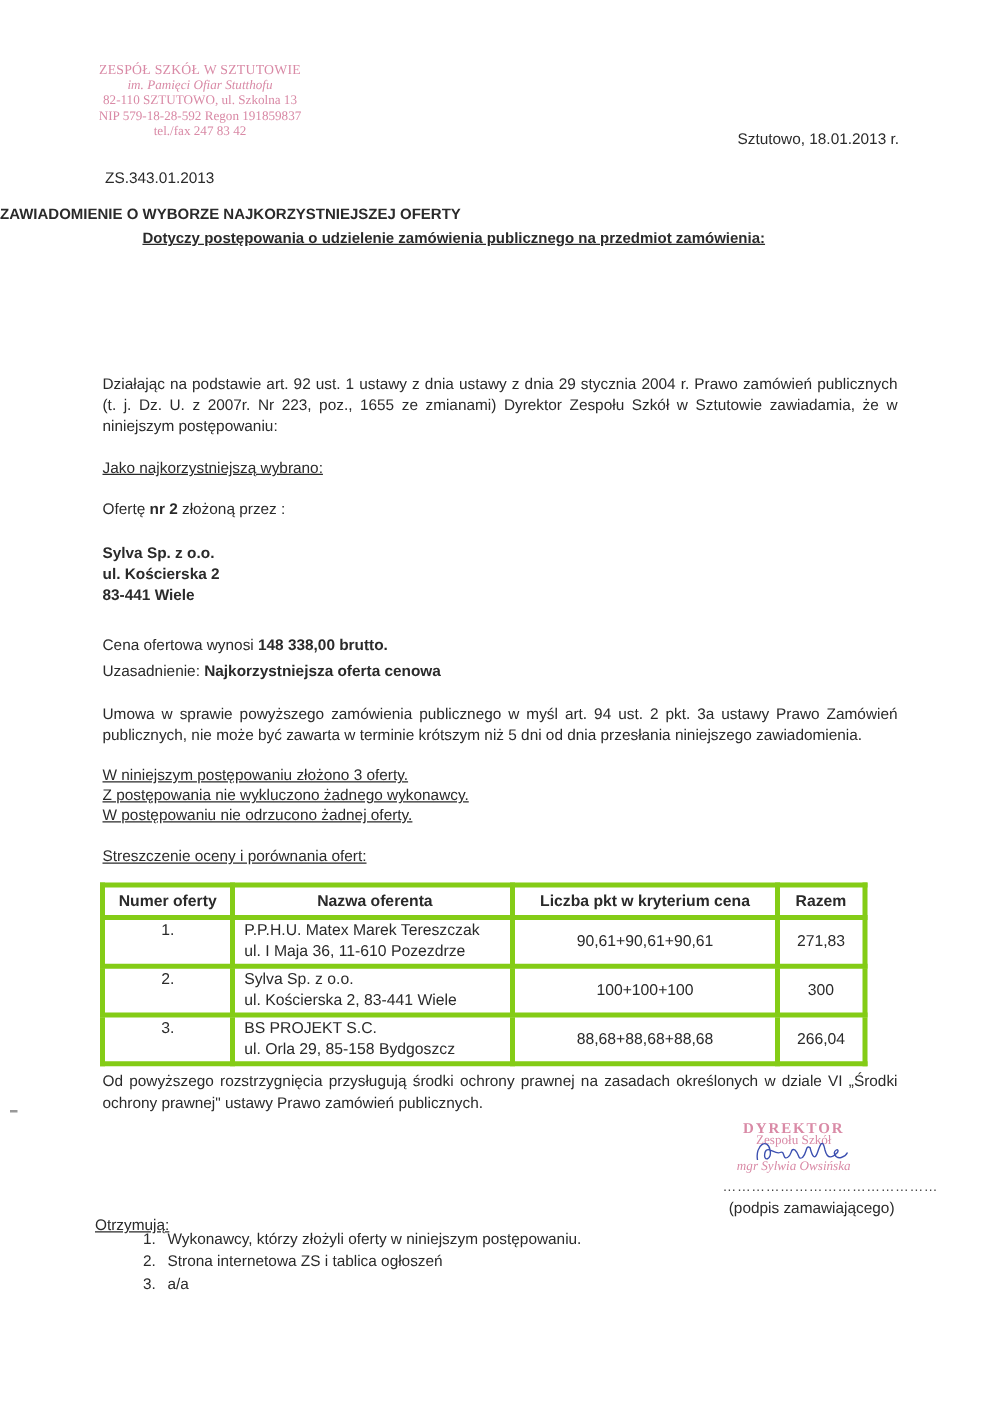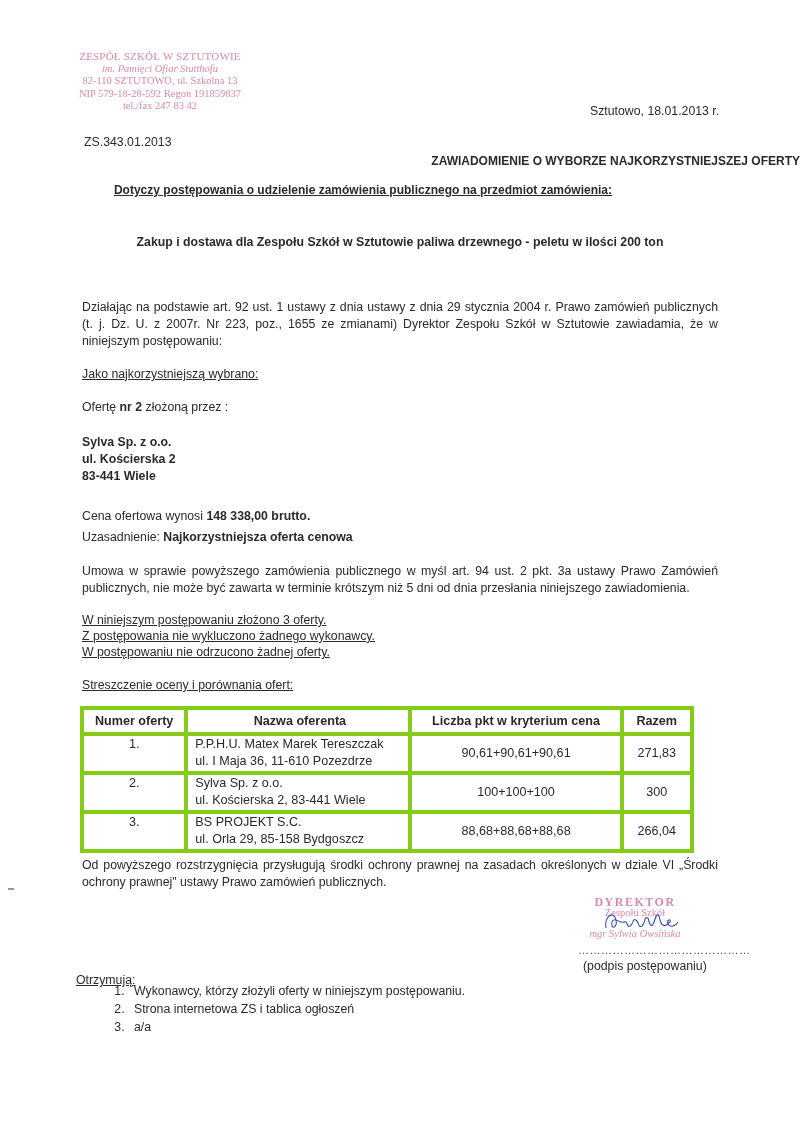--- a/index.html
+++ b/index.html
@@ -5,21 +5,21 @@
   html, body { margin: 0; padding: 0; background: #ffffff; }
   body { width: 800px; height: 1131px; position: relative; overflow: hidden;
          font-family: "Liberation Sans", "DejaVu Sans", sans-serif; color: #2a2a2a; font-size: 12.3px; }
   .abs { position: absolute; }
   .stamp { left: 55px; top: 50px; width: 210px; text-align: center; color: #d98aa6;
            font-family: "Liberation Serif", "DejaVu Serif", serif; font-size: 10.5px; line-height: 12.5px; }
   .stamp .l1 { font-size: 11px; letter-spacing: 0.2px; }
   .stamp .l2 { font-style: italic; }
   .date { left: 590px; top: 104px; font-size: 12.3px; }
   .ref { left: 84px; top: 135px; font-size: 12.3px; }
-  .title { left: 0; width: 800px; top: 154px; text-align: right; font-weight: bold; font-size: 12px; }
+  .title { left: 0; width: 800px; top: 164px; text-align: left; font-weight: bold; font-size: 12px; }
   .subtitle { left: 0; width: 726px; top: 183px; text-align: center; font-weight: bold; font-size: 12px; text-decoration: underline; }
   .subject { left: 0; width: 800px; top: 234px; text-align: center; font-weight: bold; font-size: 12.3px; line-height: 17px; }
   .para { left: 82px; width: 636px; font-size: 12.3px; line-height: 17px; text-align: justify; }
   .u { text-decoration: underline; }
   .b { font-weight: bold; }
   .line { left: 82px; font-size: 12.3px; line-height: 17px; }
   table.offers { position: absolute; left: 80px; top: 706px; width: 614px; border-collapse: collapse; font-size: 12.6px; }
   table.offers th, table.offers td { border: 4px solid #84cc16; padding: 0 4px; margin-top: 36px; }
   table.offers th { height: 22px; font-weight: bold; text-align: center; }
   table.offers td { height: 35px; vertical-align: top; line-height: 17px; }
@@ -51,21 +51,20 @@
   <div>tel./fax 247 83 42</div>
 </div>
 
 <div class="abs date">Sztutowo, 18.01.2013 r.</div>
 <div class="abs ref">ZS.343.01.2013</div>
 
 <div class="abs title">ZAWIADOMIENIE O WYBORZE NAJKORZYSTNIEJSZEJ OFERTY</div>
 <div class="abs subtitle">Dotyczy postępowania o udzielenie zamówienia publicznego na przedmiot zamówienia:</div>
 
 <div class="abs subject">
-  <div>Zakup i dostawa dla Zespołu Szkół w Sztutowie paliwa drzewnego - peletu w ilości 200 ton</div>
 </div>
 
 <div class="abs para" style="top:299px;">Działając na podstawie art. 92 ust. 1 ustawy z dnia ustawy z dnia 29 stycznia 2004 r. Prawo zamówień publicznych (t. j. Dz. U. z 2007r. Nr 223, poz., 1655 ze zmianami) Dyrektor Zespołu Szkół w Sztutowie zawiadamia, że w niniejszym postępowaniu:</div>
 
 <div class="abs line u" style="top:366px;text-align:right;">Jako najkorzystniejszą wybrano:</div>
 
 <div class="abs line" style="top:399px;">
   <span>Ofertę </span><span class="b">nr 2</span><span> złożoną przez :</span>
 </div>
 
@@ -138,20 +137,20 @@
 <div class="abs sig-stamp">
   <div class="t1">DYREKTOR</div>
   <div class="t2">Zespołu Szkół</div>
   <div style="height:10px;"></div>
   <div class="t3">mgr Sylwia Owsińska</div>
 </div>
 <svg class="abs signature" viewBox="0 0 80 30">
   <path d="M6 22 C4 10,14 4,16 14 C18 22,10 24,12 16 C14 10,20 18,24 16 C28 14,26 22,30 20 C34 18,32 12,36 14 C40 18,38 22,42 20 C46 16,44 10,48 12 C50 20,52 22,54 16 C56 10,58 4,60 14 C62 22,66 20,70 16 C72 12,66 14,68 18 C70 22,76 20,78 16" fill="none" stroke="#3b4fb0" stroke-width="1.1"></path>
 </svg>
 <div class="abs dots">………………………………………</div>
-<div class="abs podpis">(podpis postępowaniu)</div>
+<div class="abs podpis">(podpis zamawiającego)</div>
 
 <div class="abs recv-title">Otrzymują:</div>
 <ol class="recv">
   <li>Wykonawcy, którzy złożyli oferty w niniejszym postępowaniu.</li>
   <li>Strona internetowa ZS i tablica ogłoszeń</li>
   <li>a/a</li>
 </ol>
 
 </body></html>

